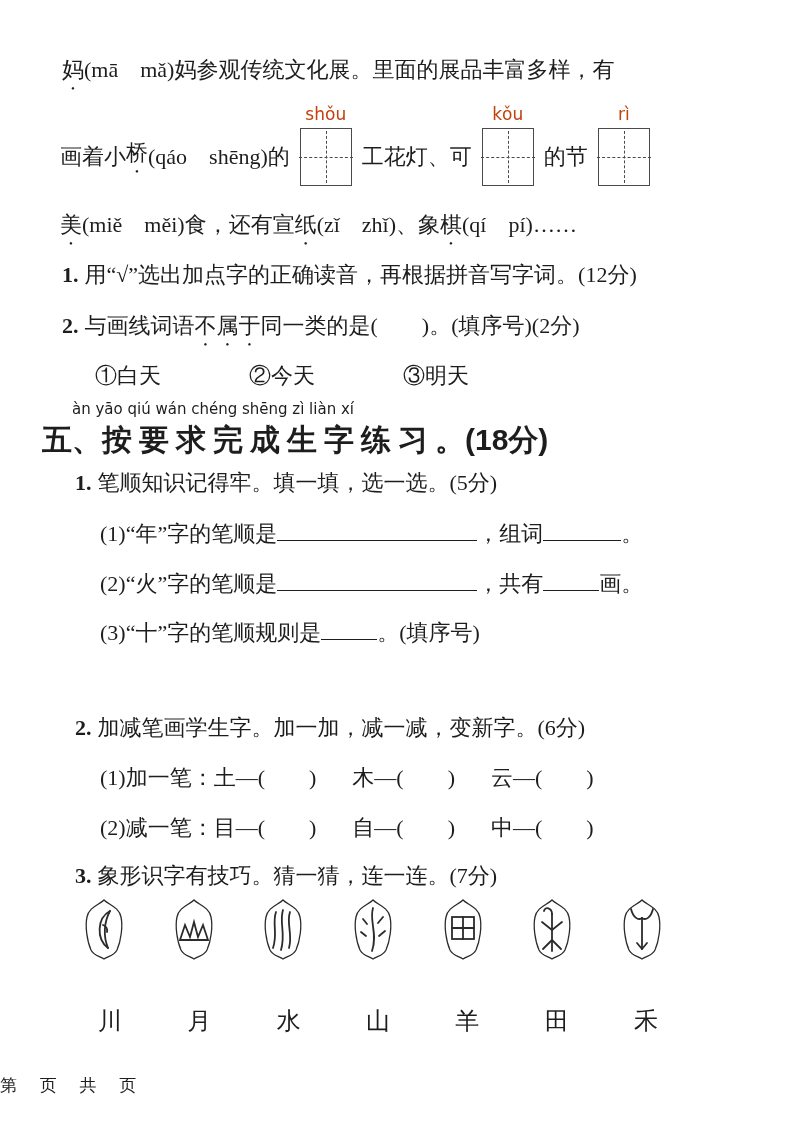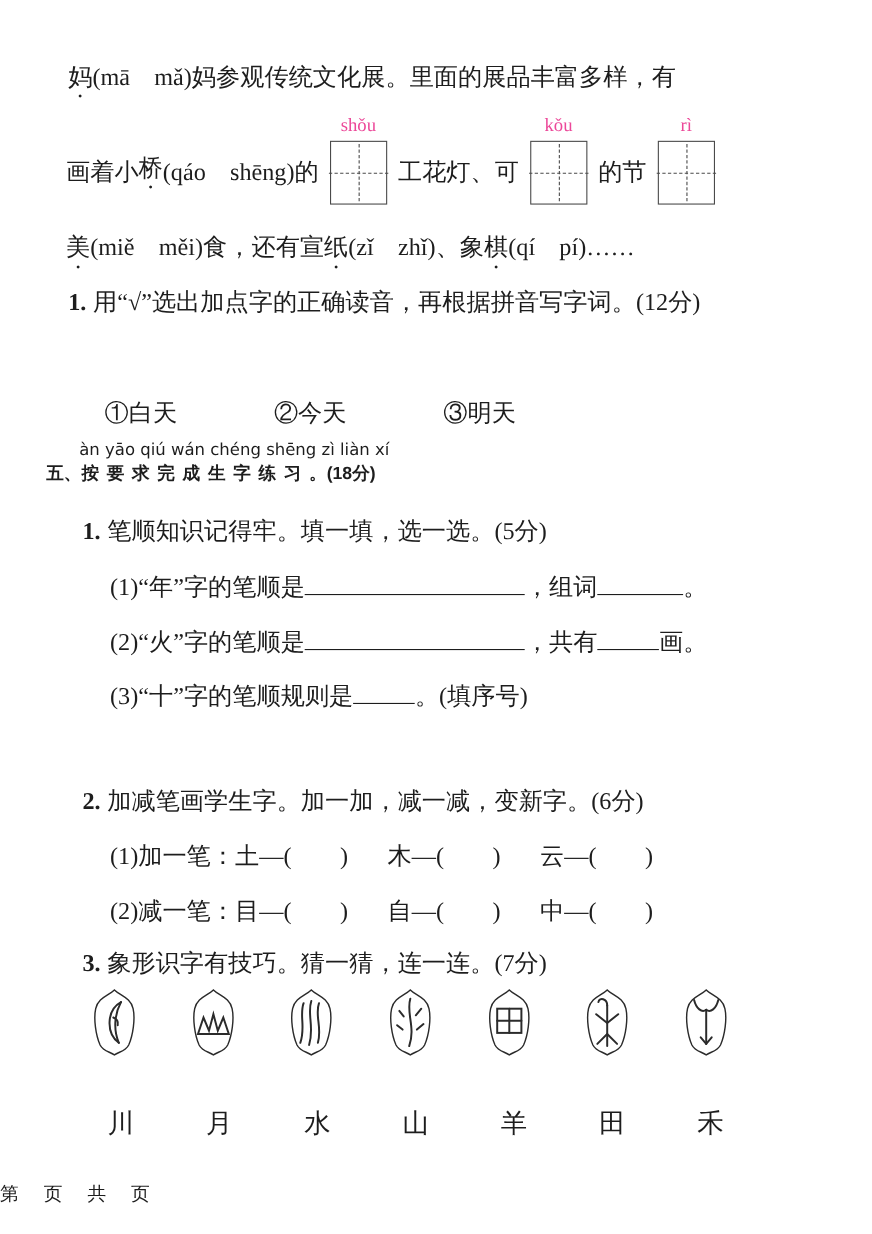--- a/index.html
+++ b/index.html
@@ -25,23 +25,23 @@
   
   .boxrow { display:flex; align-items:center; }
   .wbox {
     position:relative; display:inline-block; width:52px; height:58px;
     border:1.6px solid #4a4a4a; margin:0 10px; box-sizing:border-box; flex:0 0 auto;
   }
   .wbox::before { content:""; position:absolute; left:-2px; right:-2px; top:50%; border-top:1.5px dashed #4a4a4a; }
   .wbox::after  { content:""; position:absolute; top:2px; bottom:2px; left:50%; border-left:1.5px dashed #4a4a4a; }
   .wpin {
     position:absolute; top:-26px; left:50%; transform:translateX(-50%);
-    font-size:17px; line-height:22px; color:#ec4899;font-family:Liberation Serif, serif;
-  }
-  .h5title { font-size:16px; font-weight:bold; }
+    font-size:17px; line-height:22px; color:#c2410c;
+  }
+  .h5title { font-size:30px; font-weight:bold; }
   .h5body { letter-spacing:7px; }
   .optgap2 { margin-right:88px; }
   .optgap1 { margin-right:110px; }
   .grp { display:inline-flex; gap:36px; }
   .pictrow { display:flex; justify-content:space-between; align-items:center; }
   .charrow { display:flex; justify-content:space-between; font-size:24px; }
   .pict svg { display:block; }
   .footer { text-align:left; font-size:17px; letter-spacing:4px; word-spacing:10px; }
 </style>
 </head>
@@ -71,20 +71,23 @@
   </div>
 
   <div class="row cn" style="top:210px;left:60px">
     <span class="em">美</span><span>(miě　měi)食，还有宣</span><span class="em">纸</span><span>(zǐ　zhǐ)、象</span><span class="em">棋</span><span>(qí　pí)……</span>
   </div>
 
   <div class="row cn" style="top:260px;left:62px">
     <span class="numb">1.</span><span>用“√”选出加点字的正确读音，再根据拼音写字词。(12分)</span>
   </div>
 
+  <div class="row cn" style="top:311px;left:62px">
+    <span class="numb">2.</span><span>与画线词语</span><span class="em">不属于</span><span>同一类的是(　　)。(填序号)(2分)</span>
+  </div>
 
   <div class="row pin" style="top:400px;left:72px;font-size:15px">àn  yāo qiú wán chéng shēng  zì  liàn  xí</div>
 
   <div class="row cn" style="top:361px;left:95px">
     <span class="optgap2">①白天</span><span class="optgap2">②今天</span><span>③明天</span>
   </div>
 
   <div class="row h5title hei" style="top:420px;left:42px">
     <span>五、</span><span class="h5body">按要求完成生字练习</span><span>。(18分)</span>
   </div>

